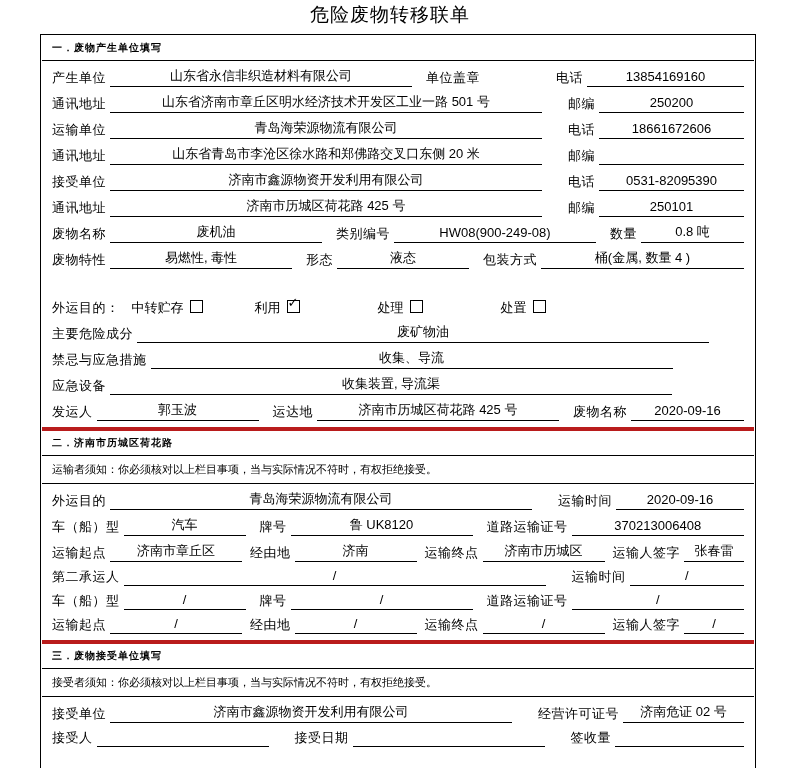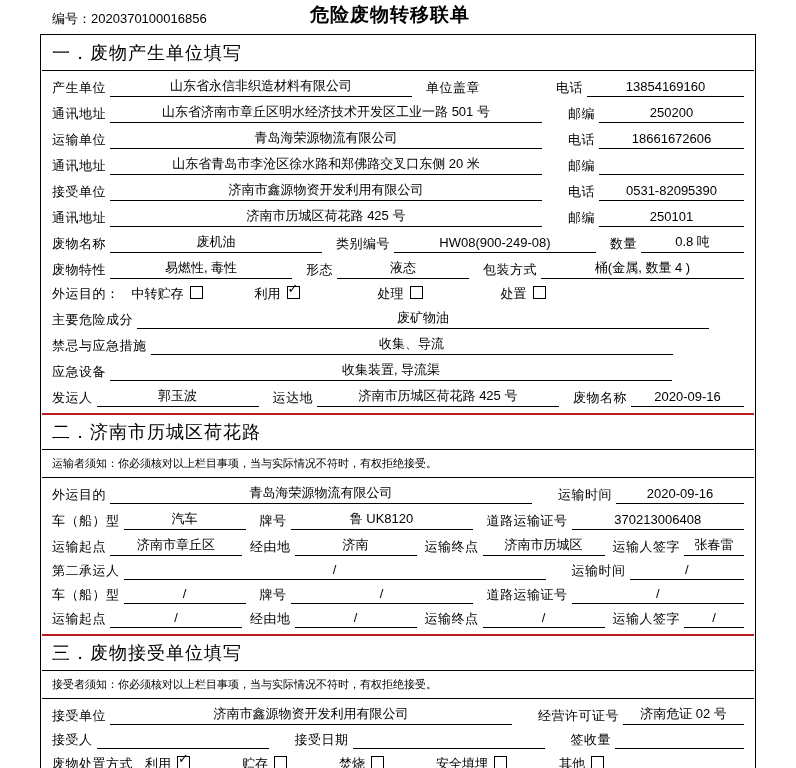--- a/index.html
+++ b/index.html
@@ -34,44 +34,44 @@
     font-size: 13px;
     white-space: nowrap;
   }
   .doc-title {
     position: absolute;
     left: 0;
     right: 16px;
     top: 2px;
     text-align: center;
     font-size: 19px;
-    font-weight: bold;
+    font-weight: normal;
     letter-spacing: 1px;
   }
   
   .tbl {
     border: 1px solid #000;
     border-collapse: collapse;
     width: 716px;
   }
   .section-head {
     border-bottom: 1px solid #000;
-    font-weight: normal;
-    font-size: 18px;
+    font-weight: bold;
+    font-size: 10px;
     padding: 5px 8px 5px 10px;
     letter-spacing: 1px;
   }
   .band {
     border-bottom: 1px solid #000;
     padding: 6px 8px 6px 10px;
     font-size: 11px;
   }
   .rows {
     padding: 2px 0 4px 0;
-    border-bottom: 2px solid #b91c1c;
+    border-bottom: 4px solid #b91c1c;
   }
   .rows.last { border-bottom: none; }
   .row {
     display: flex;
     align-items: flex-end;
     font-size: 13px;
     padding: 4px 10px 2px 10px;
     white-space: nowrap;
   }
   .lbl {
@@ -106,32 +106,30 @@
     content: "✓";
     position: absolute;
     left: 0px;
     top: -5px;
     font-size: 13px;
     line-height: 13px;
   }
   .opt {
     flex: 0 0 auto;
     padding-right: 0;
+    margin-top: 24px;
   }
 </style>
 </head>
 <body>
 
 <div class="page">
 
   <div class="top-row">
 
-    <div class="doc-code">
-      <span>编号：</span><span>2020370100016856</span>
-    </div>
     <div class="doc-title">危险废物转移联单</div>
   </div>
 
   <table class="tbl">
     <tbody>
         <tr>
           <td>
 
       <div class="section-head">一．废物产生单位填写</div>
       <div class="rows">

